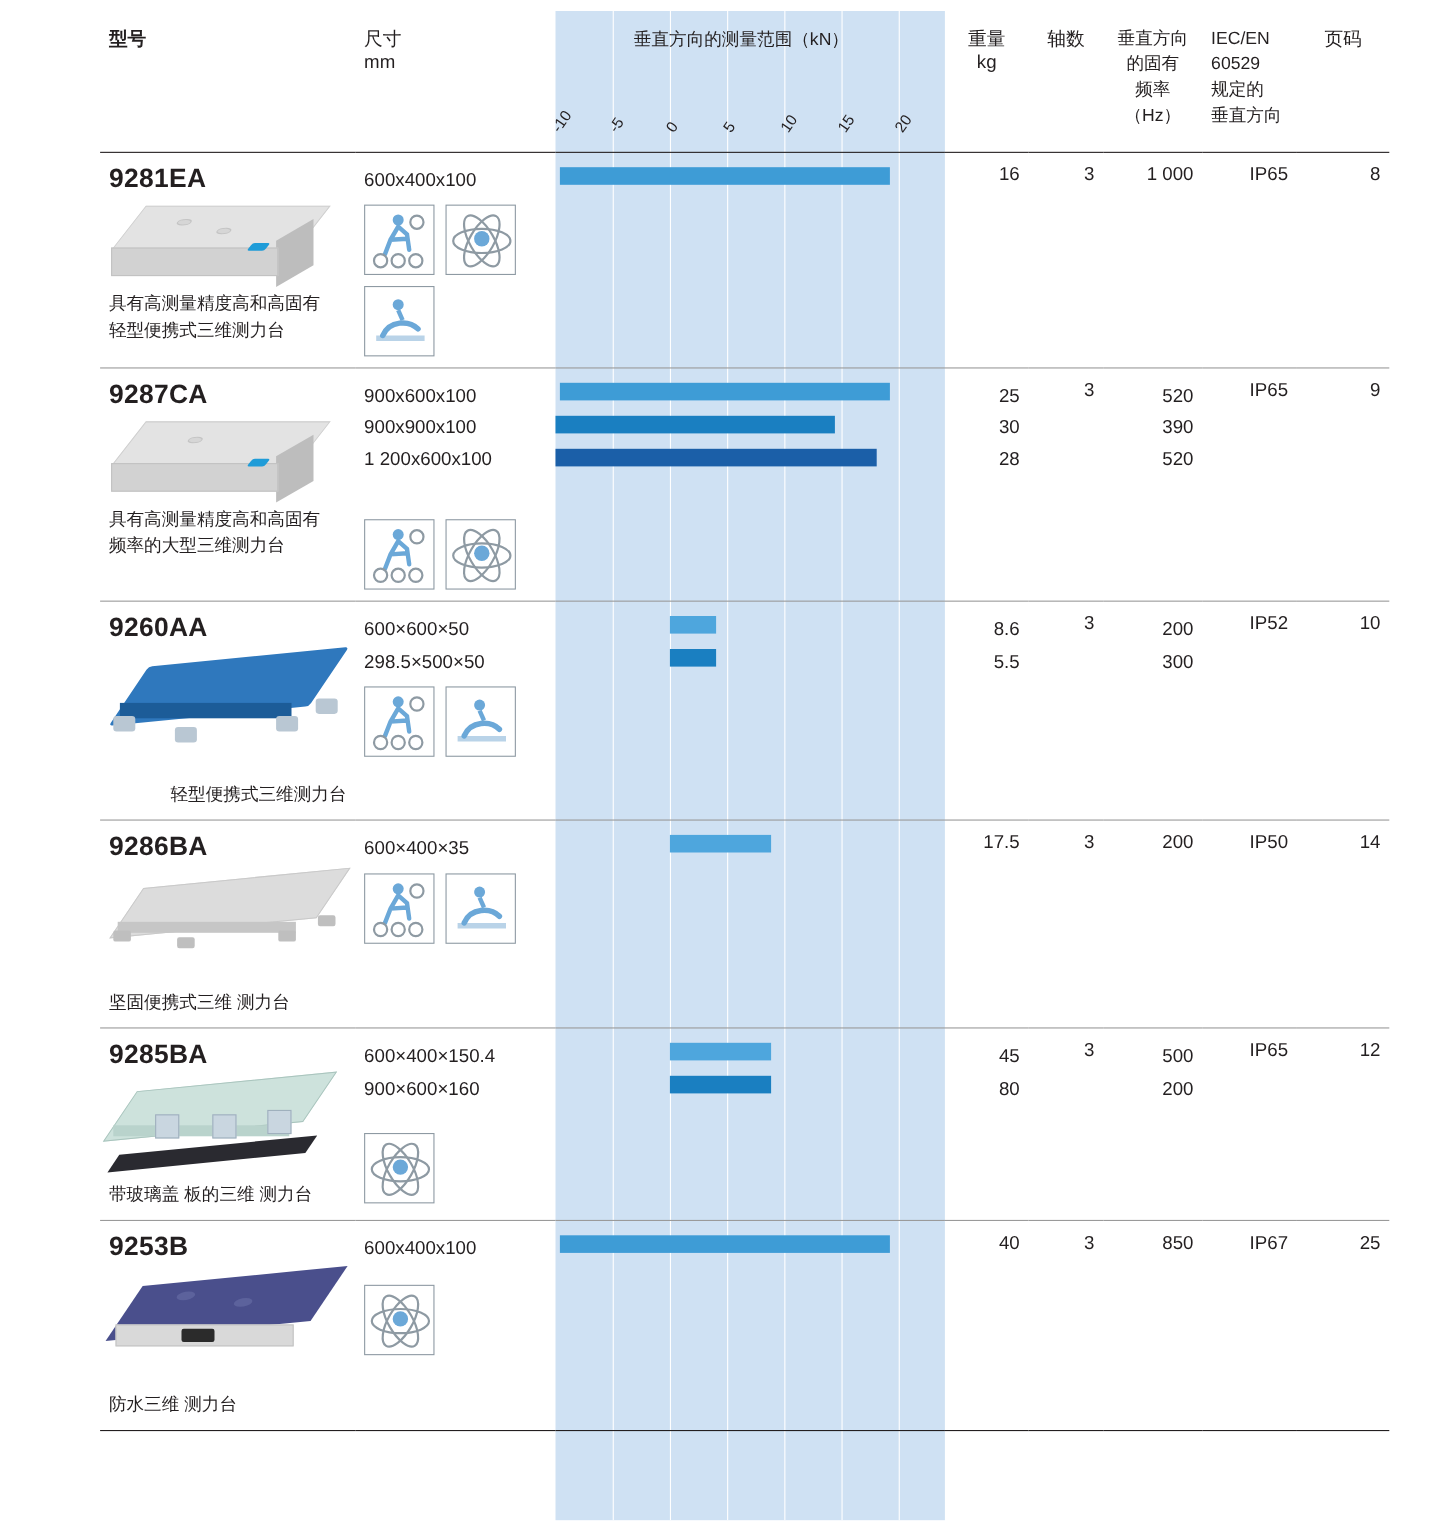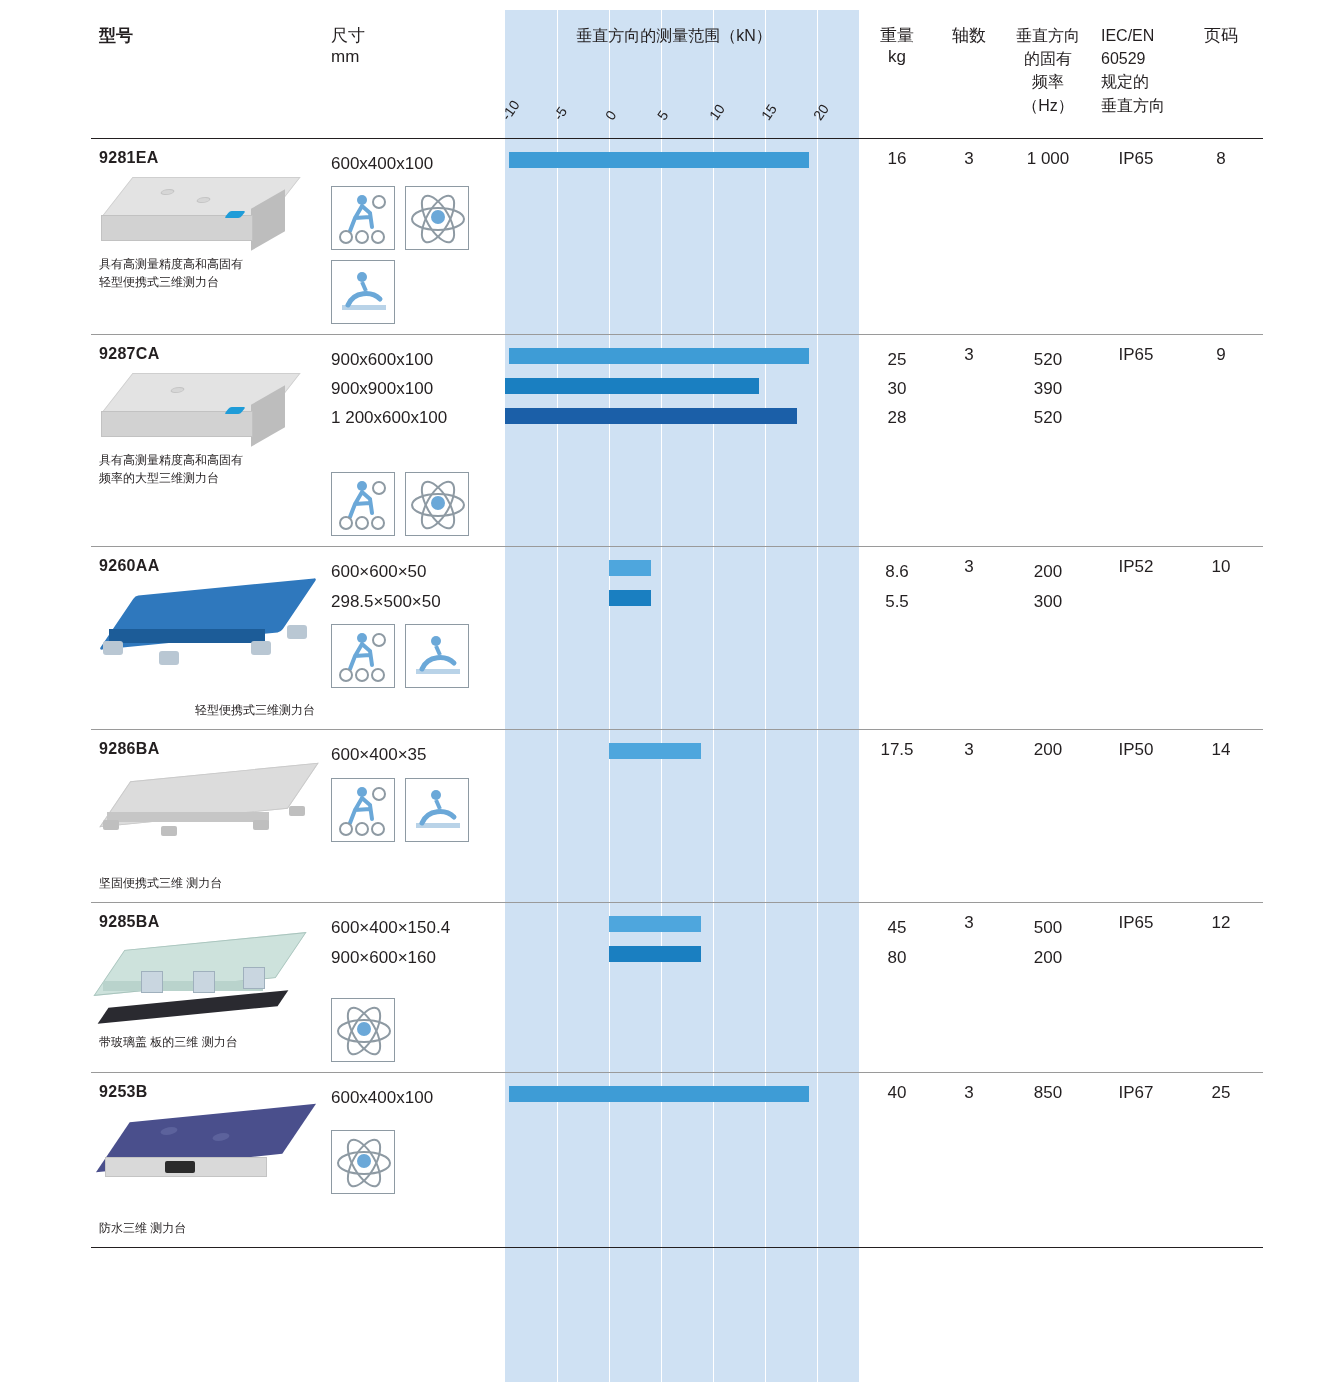--- a/index.html
+++ b/index.html
@@ -81,24 +81,24 @@
     white-space: nowrap;
   }
 
   tbody td {
     vertical-align: top;
     font-size: 17px;
     padding: 10px 8px;
     border-bottom: 1px solid #9a9a9a;
   }
   tbody tr:last-child td { border-bottom: 1.6px solid #231f20; }
-  td.center { text-align: center; }
-
-  .model-name { font-weight: bold; font-size: 16px; letter-spacing: .3px; margin-bottom: 6px;}
-  .model-caption { font-size: 12px; line-height: 1.5; margin-top: 6px; }
+  td.center { text-align: right; }
+
+  .model-name { font-weight: bold; font-size: 24px; letter-spacing: .3px; margin-bottom: 6px;}
+  .model-caption { font-size: 16px; line-height: 1.5; margin-top: 6px; }
 
   .dims div { line-height: 1.72; font-size: 17px; white-space: nowrap;}
 
   
   .prod { margin: 10px 0 6px 2px; position: relative; }
 
   .plate-grey { width: 190px; height: 72px; position: relative; }
   .plate-grey .top {
     position: absolute; left: 16px; top: 0; width: 168px; height: 40px;
     background: #e3e3e3; transform: skewX(-38deg);

